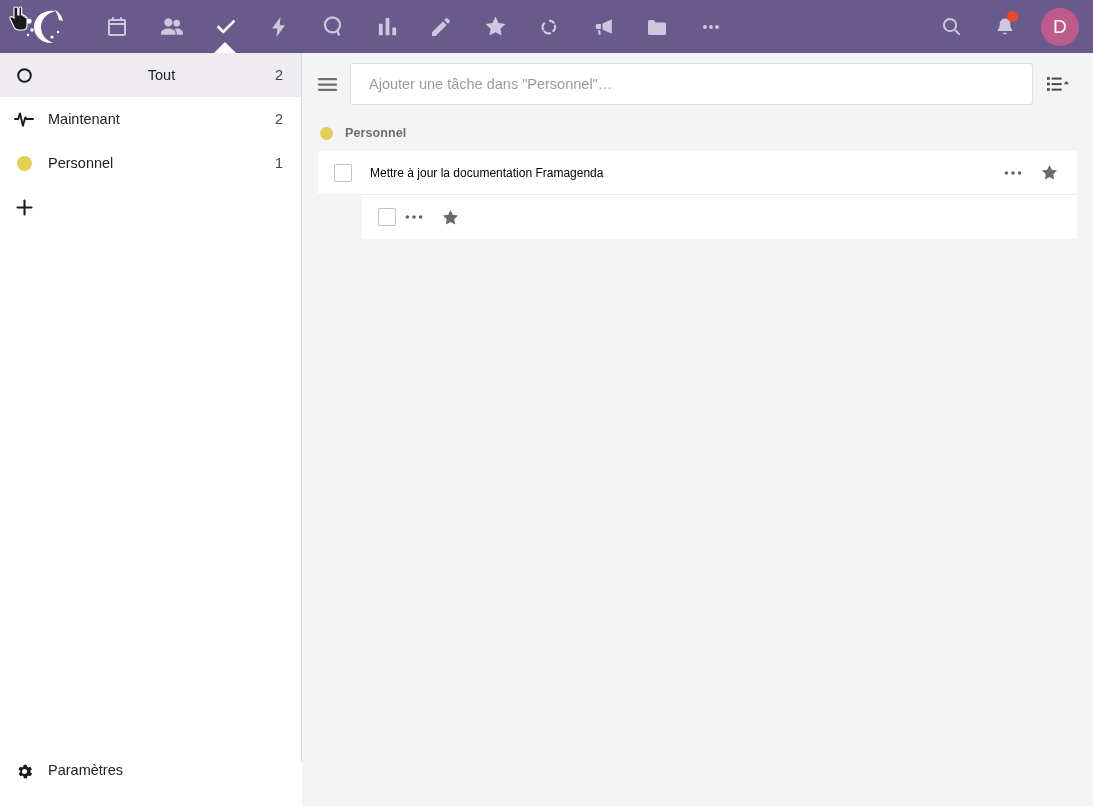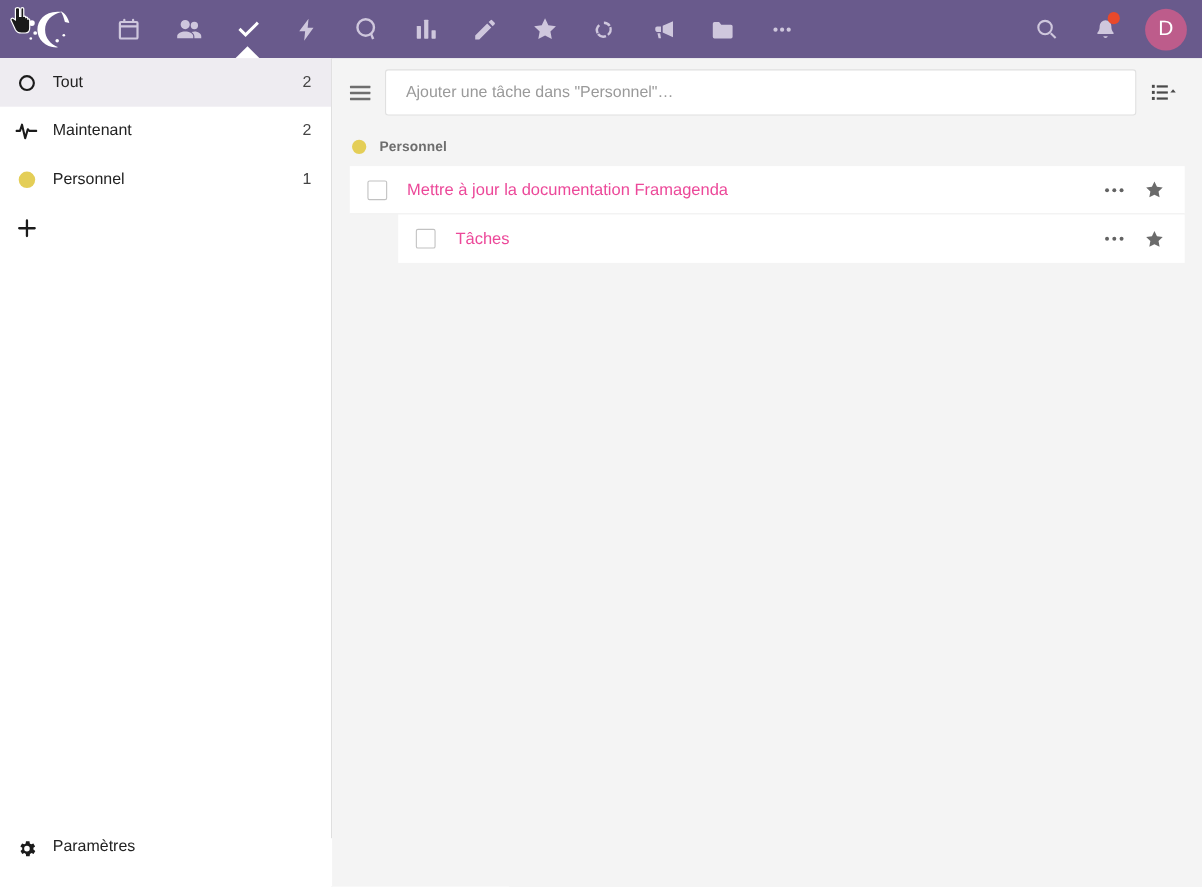--- a/index.html
+++ b/index.html
@@ -130,21 +130,21 @@
   }
   .side-list { padding-top: 0; }
   .side-row {
     height: 44px;
     display: flex;
     align-items: center;
     padding: 0 14px 0 0;
     cursor: pointer;
     position: relative;
   }
-  .side-row.selected { background: #eeecf1; }
+  .side-row.selected { background: #eeecf1; text-align: center; }
   .side-icon {
     width: 48px;
     display: flex;
     align-items: center;
     justify-content: center;
     flex: 0 0 48px;
   }
   .side-label {
     flex: 1;
     font-size: 14.5px;
@@ -261,22 +261,22 @@
     height: 18px;
     border: 1px solid #c2c2c2;
     border-radius: 2px;
     background: #ffffff;
     margin-left: 16px;
     flex: 0 0 18px;
     cursor: pointer;
   }
   .task-title {
     flex: 1;
-    font-size: 15px;
-    color: #ec4899;
+    font-size: 12px;
+    color: #000000;
     margin-left: 18px;
     white-space: nowrap;
     overflow: hidden;
     text-overflow: ellipsis;
   }
   .task-actions {
     display: flex;
     align-items: center;
     flex: 0 0 auto;
     padding-right: 10px;
@@ -527,21 +527,20 @@
           <span class="star-btn">
             <svg width="19" height="19" viewBox="0 0 24 24">
               <path d="M12 2.5l2.9 6.1 6.6.9-4.8 4.6 1.2 6.6L12 17.6 6.1 20.7l1.2-6.6L2.5 9.5l6.6-.9z" fill="#6b6b6b"></path>
             </svg>
           </span>
         </span>
       </div>
 
       <div class="task-row level-1">
         <span class="chk"></span>
-        <span class="task-title">Tâches</span>
         <span class="task-actions">
           <span class="dots-btn">
             <svg width="18" height="6" viewBox="0 0 18 6">
               <circle cx="2.4" cy="3" r="1.8" fill="#636363"></circle>
               <circle cx="9" cy="3" r="1.8" fill="#636363"></circle>
               <circle cx="15.6" cy="3" r="1.8" fill="#636363"></circle>
             </svg>
           </span>
           <span class="star-btn">
             <svg width="19" height="19" viewBox="0 0 24 24">

